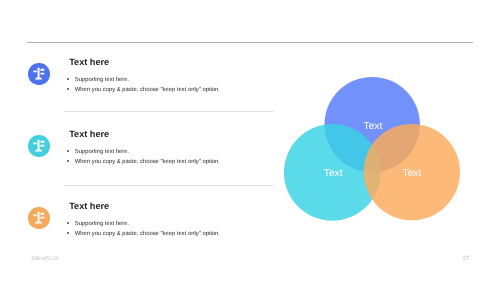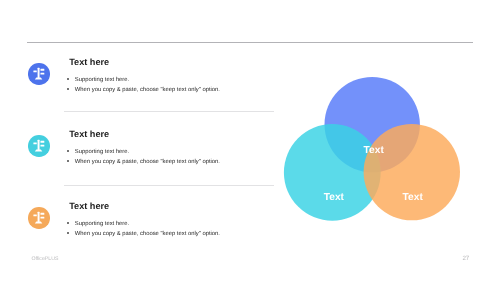--- a/index.html
+++ b/index.html
@@ -12,21 +12,21 @@
                display:flex;align-items:center;justify-content:center;}
   .btitle{position:absolute;left:69.2px;font-size:9.13px;font-weight:bold;color:#1c1c1c;
           line-height:6.3px;white-space:nowrap;}
   .bullets{position:absolute;left:69px;}
   .bullet{position:absolute;left:0;font-size:5.87px;color:#262626;line-height:4.2px;white-space:nowrap;}
   .dot{position:absolute;left:-1.7px;top:0.1px;width:1.9px;height:1.9px;background:#4a4a4a;border-radius:50%;display:block;}
   .btxt{position:absolute;left:5.8px;top:0;}
   .sep{position:absolute;left:64.2px;width:210px;height:1px;background:#e2e2e4;}
   .foot{position:absolute;font-size:5.2px;color:#bcbcbe;line-height:3.6px;}
   .pagenum{position:absolute;font-size:6.2px;color:#b7b7b9;line-height:4.4px;}
-  .vennlbl{position:absolute;font-size:10.2px;font-weight:bold;color:#ffffff;line-height:6.4px;white-space:nowrap;margin-top:24px;}
+  .vennlbl{position:absolute;font-size:10.2px;font-weight:normal;color:#ffffff;line-height:6.4px;white-space:nowrap;}
 </style>
 </head>
 <body>
 
 <div class="slide">
   <div class="toprule"></div>
 
     <div class="block">
       <div class="icon-circle" style="top:63.4px;background:#4d73ec;">
         <svg viewBox="0 0 24 24" width="21.5" height="21.5">

